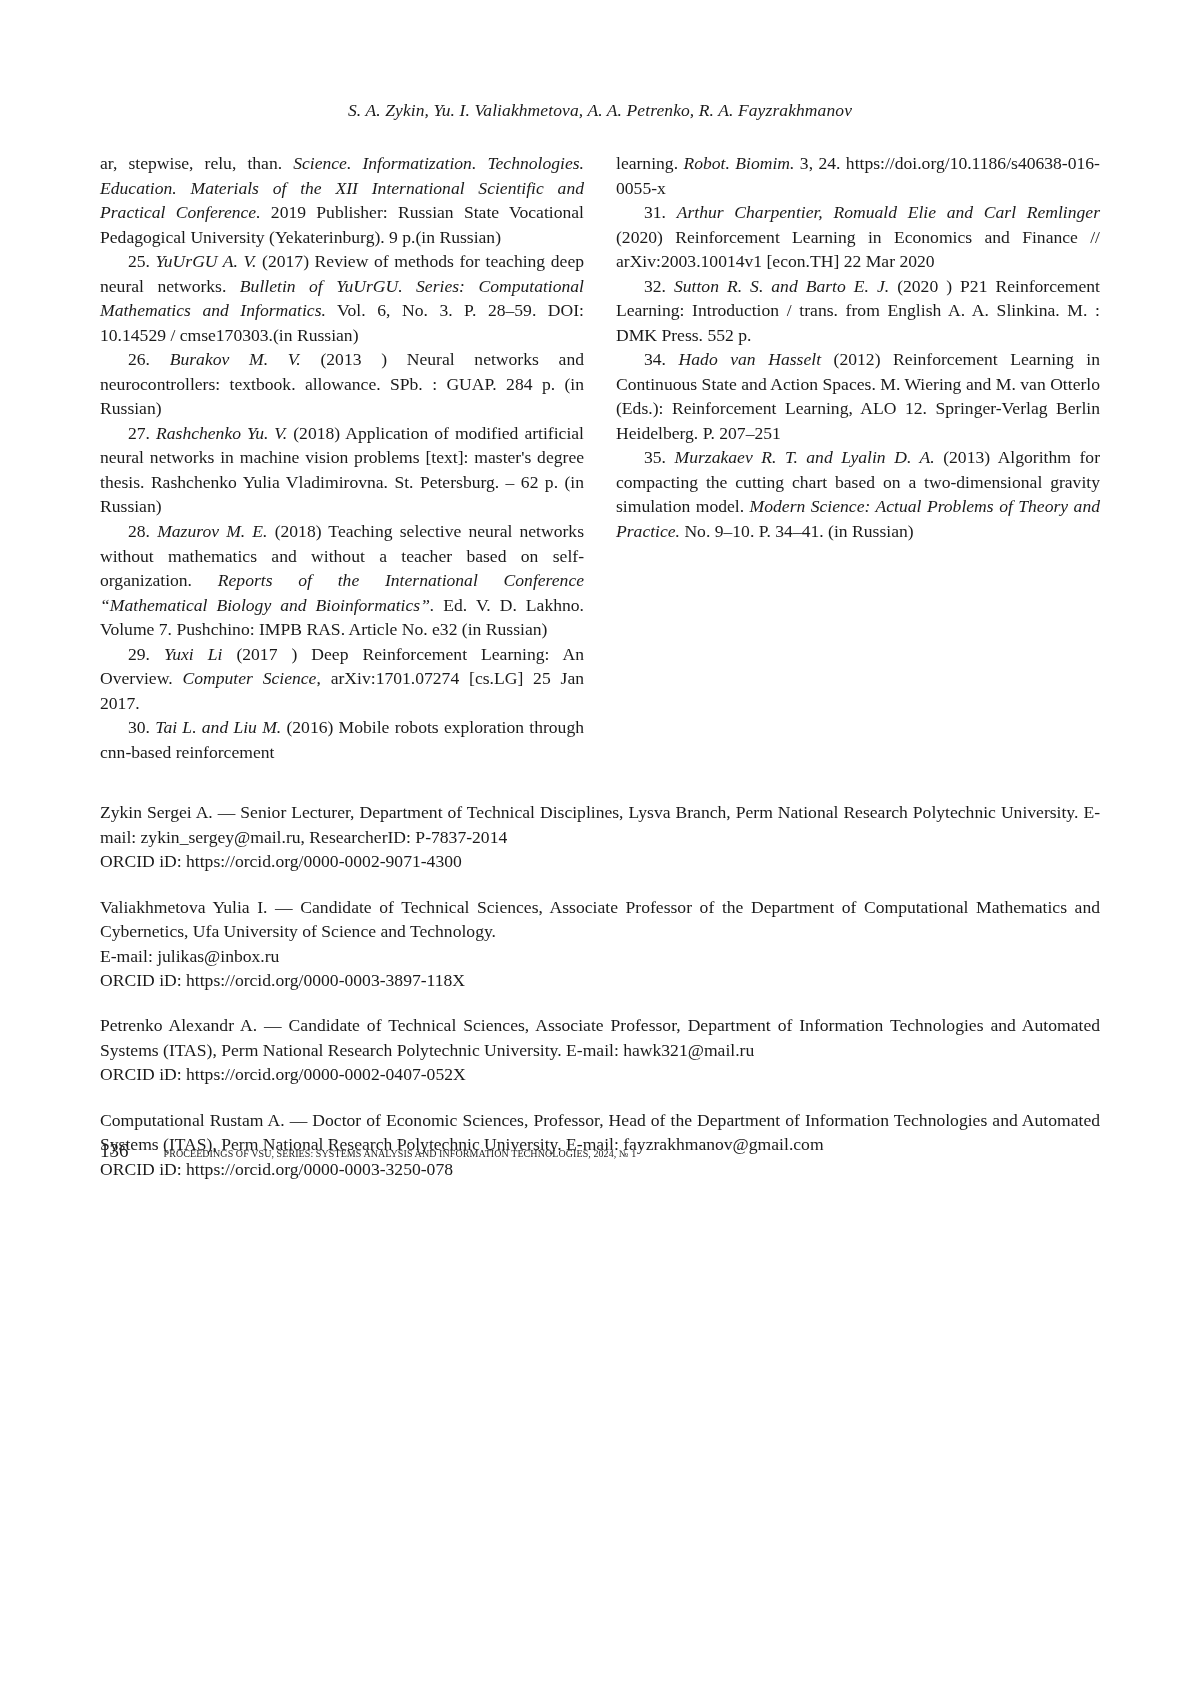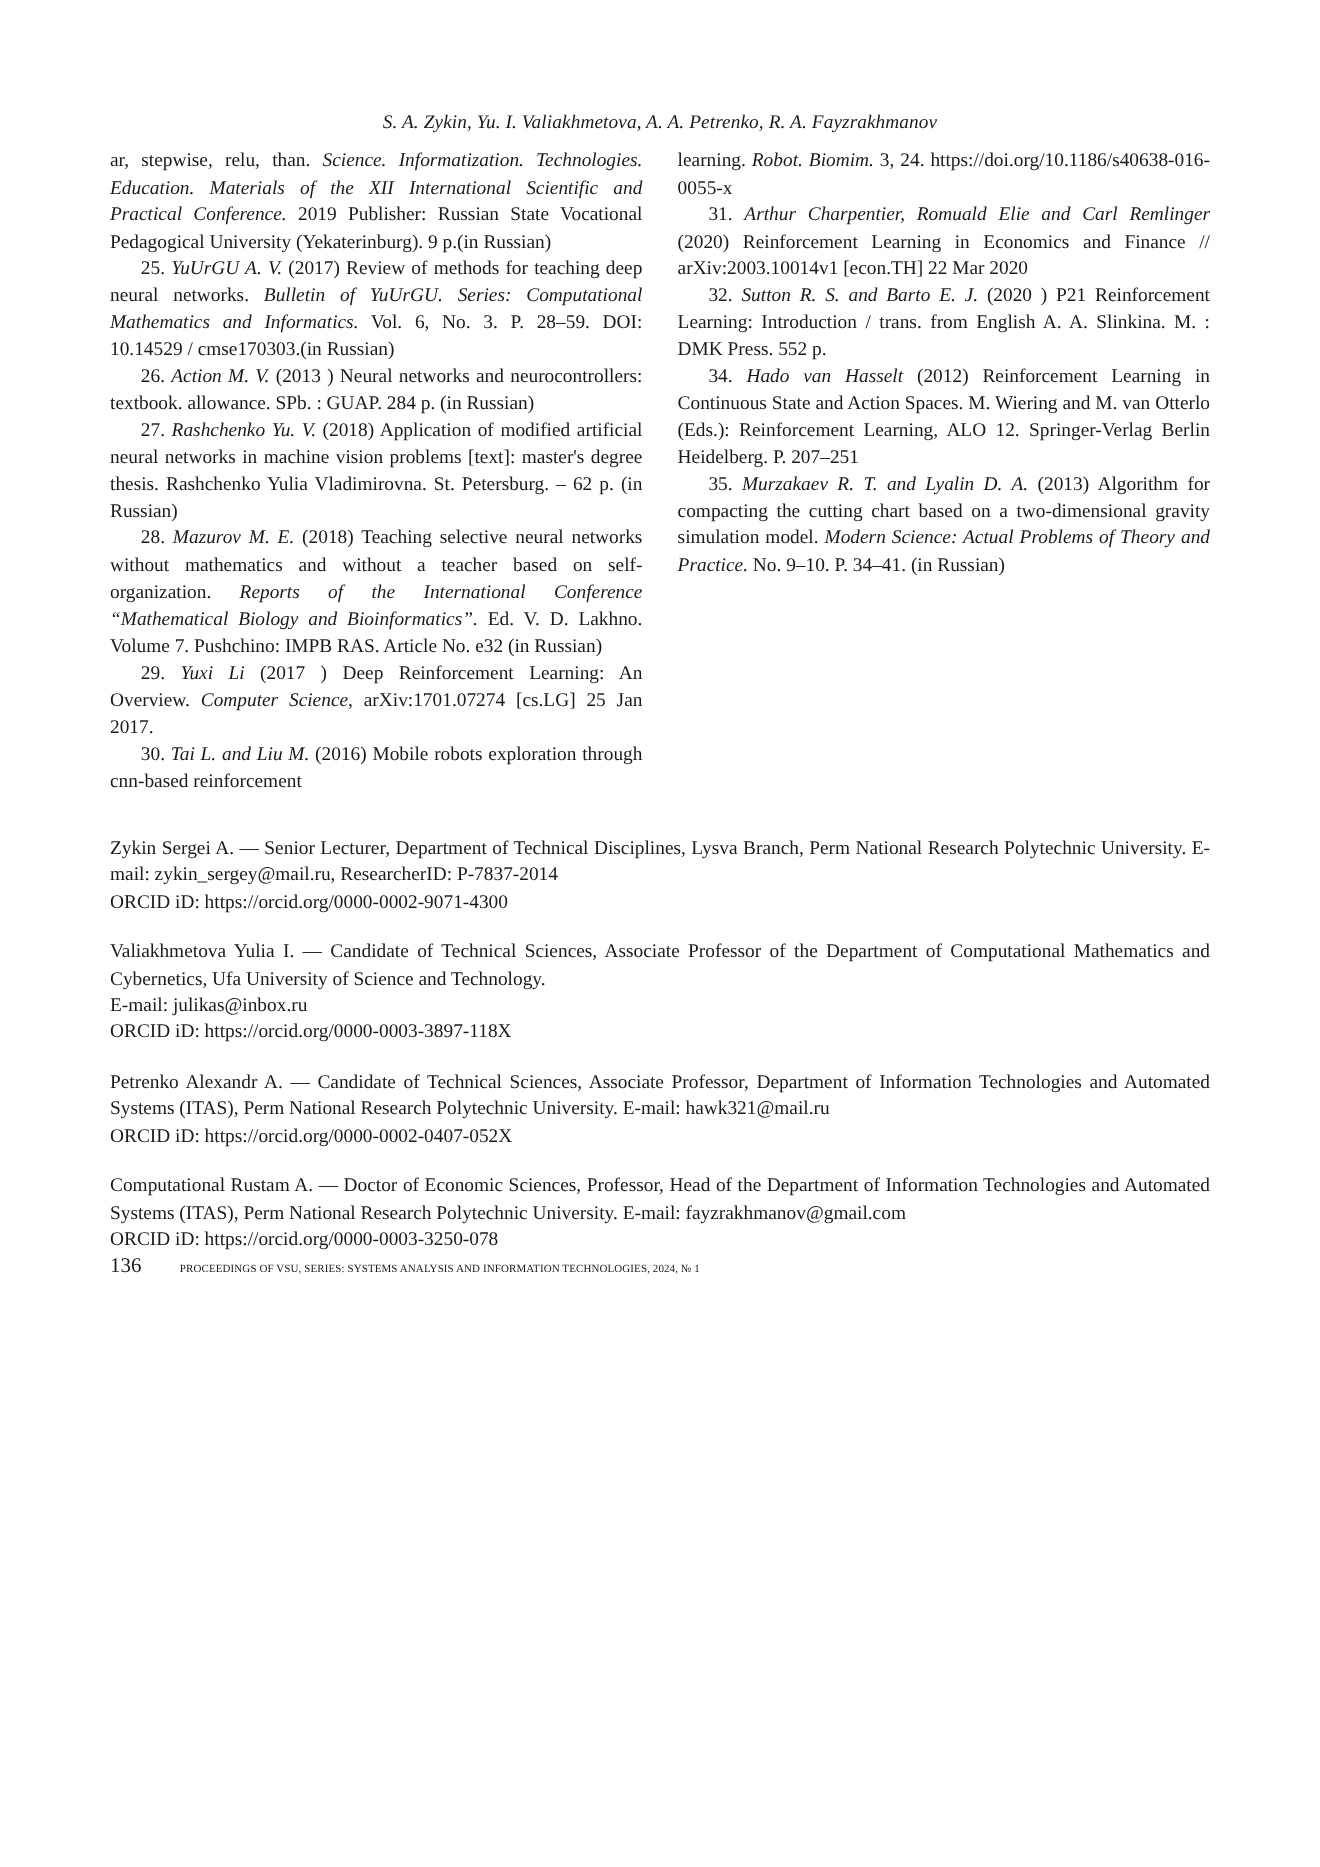--- a/index.html
+++ b/index.html
@@ -27,21 +27,21 @@
     font-style: italic;
     font-size: 17.5px;
     letter-spacing: 0.1px;
     margin-top: 100px;
     margin-bottom: 0;
     color: #1a1a1a;
   }
   .columns {
     display: flex;
     gap: 32px;
-    margin-top: 12px;
+    margin-top: 30px;
   }
   .col {
     width: 484px;
     font-size: 17.6px;
     line-height: 1.395;
     text-align: justify;
     text-justify: inter-word;
     hyphens: manual;
   }
   .col p {
@@ -83,21 +83,21 @@
 <body>
 
 <div class="page">
 
   <div class="running-head">S. A. Zykin, Yu. I. Valiakhmetova, A. A. Petrenko, R. A. Fayzrakhmanov</div>
 
   <div class="columns">
     <div class="col" id="left-col">
         <p>ar, stepwise, relu, than. <i>Science. Informatization. Technologies. Education. Materials of the XII International Scientific and Practical Conference.</i> 2019 Publisher: Russian State Vocational Pedagogical University (Yekaterinburg). 9 p.(in Russian)</p>
         <p class="indent">25. <i>YuUrGU A. V.</i> (2017) Review of methods for teaching deep neural networks. <i>Bulletin of YuUrGU. Series: Computational Mathematics and Informatics.</i> Vol. 6, No. 3. P. 28–59. DOI: 10.14529 / cmse170303.(in Russian)</p>
-        <p class="indent">26. <i>Action M. V.</i> (2013 ) Neural networks and neurocontrollers: textbook. allowance. SPb. : GUAP. 284 p. (in Russian)</p>
+        <p class="indent">26. <i>Burakov M. V.</i> (2013 ) Neural networks and neurocontrollers: textbook. allowance. SPb. : GUAP. 284 p. (in Russian)</p>
         <p class="indent">27. <i>Rashchenko Yu. V.</i> (2018) Application of modified artificial neural networks in machine vision problems [text]: master's degree thesis. Rashchenko Yulia Vladimirovna. St. Petersburg. – 62 p. (in Russian)</p>
         <p class="indent">28. <i>Mazurov M. E.</i> (2018) Teaching selective neural networks without mathematics and without a teacher based on self-organization. <i>Reports of the International Conference “Mathematical Biology and Bioinformatics”.</i> Ed. V. D. Lakhno. Volume 7. Pushchino: IMPB RAS. Article No. e32 (in Russian)</p>
         <p class="indent">29. <i>Yuxi Li</i> (2017 ) Deep Reinforcement Learning: An Overview. <i>Computer Science</i>, arXiv:1701.07274 [cs.LG] 25 Jan 2017.</p>
         <p class="indent">30. <i>Tai L. and Liu M.</i> (2016) Mobile robots exploration through cnn-based reinforcement</p>
       </div>
     <div class="col" id="right-col">
         <p>learning. <i>Robot. Biomim.</i> 3, 24. https://doi.org/10.1186/s40638-016-0055-x</p>
         <p class="indent">31. <i>Arthur Charpentier, Romuald Elie and Carl Remlinger</i> (2020) Reinforcement Learning in Economics and Finance // arXiv:2003.10014v1 [econ.TH] 22 Mar 2020</p>
         <p class="indent">32. <i>Sutton R. S. and Barto E. J.</i> (2020 ) P21 Reinforcement Learning: Introduction / trans. from English A. A. Slinkina. M. : DMK Press. 552 p.</p>
         <p class="indent">34. <i>Hado van Hasselt</i> (2012) Reinforcement Learning in Continuous State and Action Spaces. M. Wiering and M. van Otterlo (Eds.): Reinforcement Learning, ALO 12. Springer-Verlag Berlin Heidelberg. P. 207–251</p>

